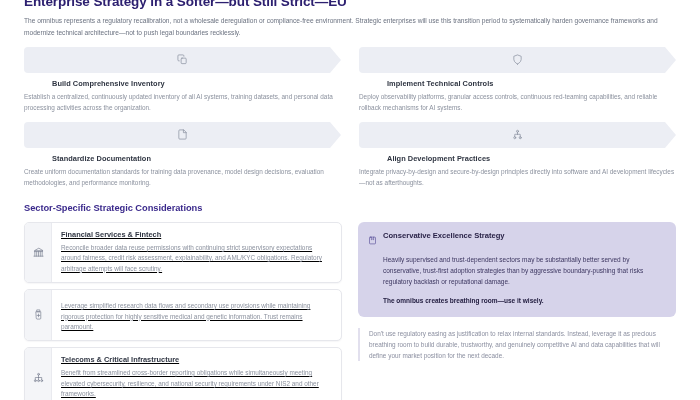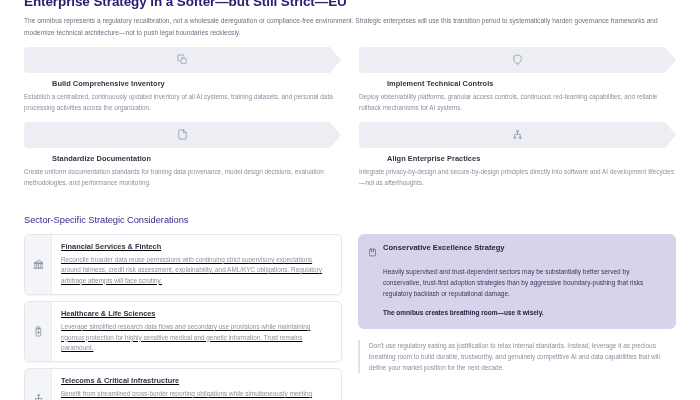--- a/index.html
+++ b/index.html
@@ -58,23 +58,23 @@
   }
   .step-desc {
     margin-top: 4px;
     font-size: 6.4px;
     line-height: 10.5px;
     color: #8b919e;
   }
 
   
   .section-heading {
-    margin-top: 27px;
+    margin-top: 15px;
     font-size: 9.3px;
-    font-weight: normal;
+    font-weight: bold;
     color: #3b2a8c;
     letter-spacing: -0.05px;
   }
 
   
   .body-cols {
     margin-top: 9px;
     display: grid;
     grid-template-columns: 318px 1fr;
     column-gap: 16px;
@@ -207,21 +207,21 @@
       <div class="step-banner">
         <span>
           <svg viewBox="0 0 24 24">
               <circle cx="12" cy="5" r="2.2"></circle>
               <circle cx="6" cy="19" r="2.2"></circle>
               <circle cx="18" cy="19" r="2.2"></circle>
               <path d="M12 7.2v4.3M12 11.5H6.5a.5.5 0 0 0-.5.5v4.8M12 11.5h5.5a.5.5 0 0 1 .5.5v4.8"></path>
             </svg>
         </span>
       </div>
-      <div class="step-title">Align Enterprise Practices</div>
+      <div class="step-title">Align Development Practices</div>
       <div class="step-desc">Integrate privacy-by-design and secure-by-design principles directly into software and AI development lifecycles—not as afterthoughts.</div>
     </div>
 
   </div>
 
   <h2 class="section-heading">Sector-Specific Strategic Considerations</h2>
 
   <div class="body-cols">
 
     <div class="sector-list">
@@ -244,21 +244,20 @@
         <div class="sector-icon">
           <span>
             <svg viewBox="0 0 24 24">
                 <path d="M9 2h6v4H9z"></path>
                 <path d="M7 6h10v14a2 2 0 0 1-2 2H9a2 2 0 0 1-2-2z"></path>
                 <path d="M12 11v6M9 14h6"></path>
               </svg>
           </span>
         </div>
         <div class="sector-body">
-          <div class="sector-title">Healthcare &amp; Life Sciences</div>
           <div class="sector-desc">Leverage simplified research data flows and secondary use provisions while maintaining rigorous protection for highly sensitive medical and genetic information. Trust remains paramount.</div>
         </div>
       </div>
 
       <div class="sector-card">
         <div class="sector-icon">
           <span>
             <svg viewBox="0 0 24 24">
                 <circle cx="12" cy="5" r="2"></circle>
                 <circle cx="5" cy="19" r="2"></circle>

